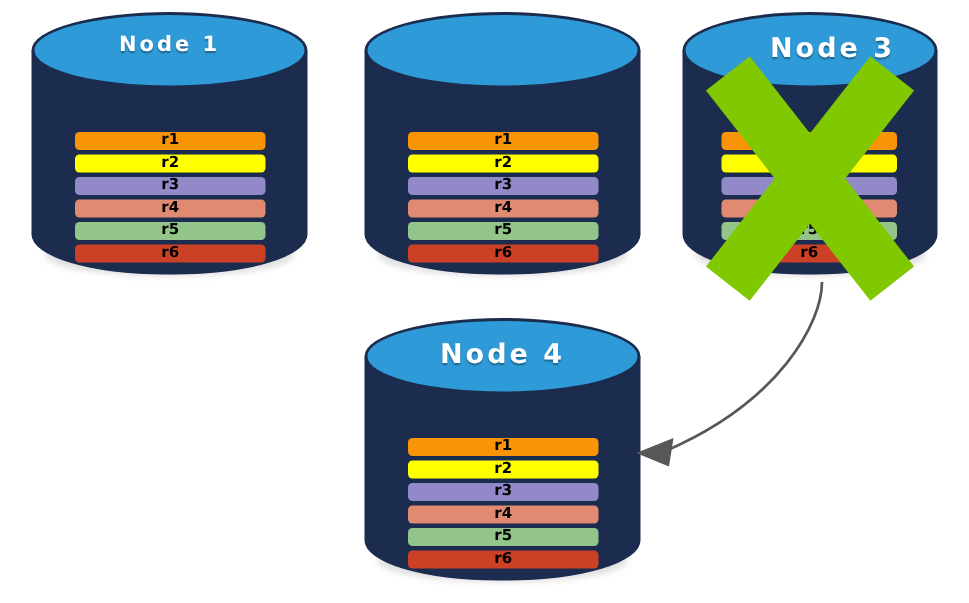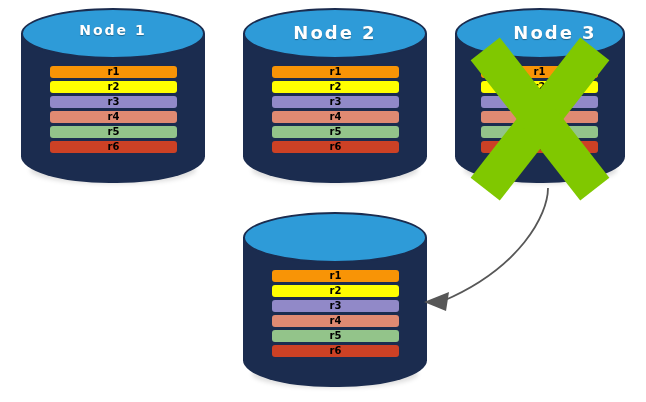--- a/index.html
+++ b/index.html
@@ -56,20 +56,21 @@
     text-align: center;
     color: #ffffff;
     font-weight: bold;
     letter-spacing: 2px;
     text-shadow: 0 1px 1px rgba(0,0,0,0.35);
     pointer-events: none;
   }
 
   .rows {
     position: absolute;
+    margin-top: 22px;
   }
   .row-band {
     position: absolute;
     left: 0;
     width: 100%;
     border-radius: 3px;
     box-sizing: border-box;
     color: #000000;
     font-weight: bold;
     text-align: center;
@@ -130,21 +131,20 @@
         </div>
         <div class="row-band" style="top: 75px; height: 12px; background: rgb(204, 65, 37); font-size: 10px;">
           <span>r6</span>
         </div>
       </div>
     </div>
     <div class="node" style="left: 243px; top: 8px; width: 184px; height: 180px;">
       <div class="cyl-shadow" style="left: 9.2px; top: 148.38px; width: 165.6px; height: 28.05px;"></div>
       <div class="cyl-body" style="top: 26px; width: 184px; height: 148.5px; background: rgb(27, 44, 79);"></div>
       <div class="cyl-top" style="top: 0px; width: 184px; height: 51px; background: rgb(46, 155, 216);"></div>
-      <div class="node-title" style="top: 14px; font-size: 18px;">Node 2</div>
       <div class="rows" style="left: 29px; top: 58px; width: 127px; height: 87px;">
         <div class="row-band" style="top: 0px; height: 12px; background: rgb(248, 148, 6); font-size: 10px;">
           <span>r1</span>
         </div>
         <div class="row-band" style="top: 15px; height: 12px; background: rgb(255, 255, 0); font-size: 10px;">
           <span>r2</span>
         </div>
         <div class="row-band" style="top: 30px; height: 12px; background: rgb(145, 137, 200); font-size: 10px;">
           <span>r3</span>
         </div>
@@ -186,20 +186,21 @@
       </div>
       <div class="xmark" style="left: 24px; top: 42px; width: 122px; height: 137px;">
         <div class="bar bar-a" style="width: 37px; height: 178px; margin-left: 0px; background: rgb(128, 200, 0);"></div>
         <div class="bar bar-b" style="width: 37px; height: 178px; margin-left: 0px; background: rgb(128, 200, 0);"></div>
       </div>
     </div>
     <div class="node" style="left: 243px; top: 212px; width: 184px; height: 180px;">
       <div class="cyl-shadow" style="left: 9.2px; top: 148.38px; width: 165.6px; height: 28.05px;"></div>
       <div class="cyl-body" style="top: 26px; width: 184px; height: 148.5px; background: rgb(27, 44, 79);"></div>
       <div class="cyl-top" style="top: 0px; width: 184px; height: 51px; background: rgb(46, 155, 216);"></div>
+      <div class="node-title" style="top: 14px; font-size: 18px;">Node 4</div>
       <div class="rows" style="left: 29px; top: 58px; width: 127px; height: 87px;">
         <div class="row-band" style="top: 0px; height: 12px; background: rgb(248, 148, 6); font-size: 10px;">
           <span>r1</span>
         </div>
         <div class="row-band" style="top: 15px; height: 12px; background: rgb(255, 255, 0); font-size: 10px;">
           <span>r2</span>
         </div>
         <div class="row-band" style="top: 30px; height: 12px; background: rgb(145, 137, 200); font-size: 10px;">
           <span>r3</span>
         </div>

